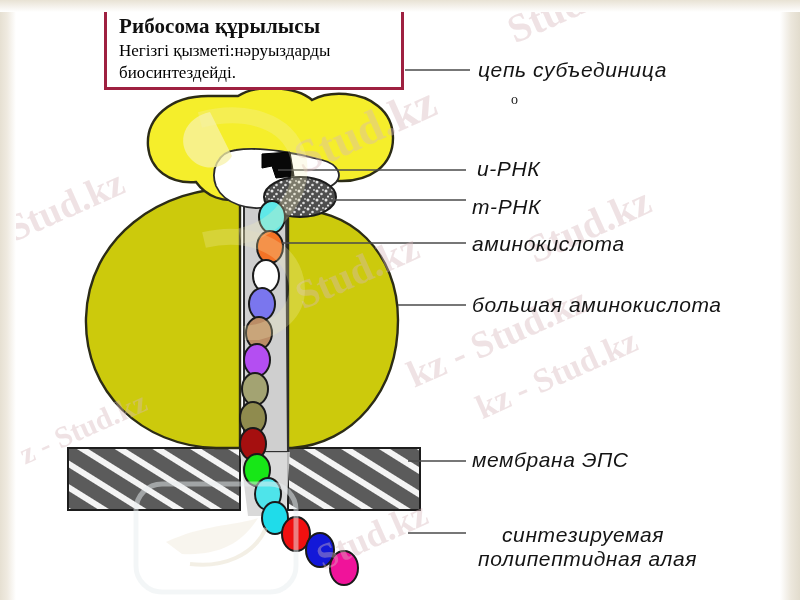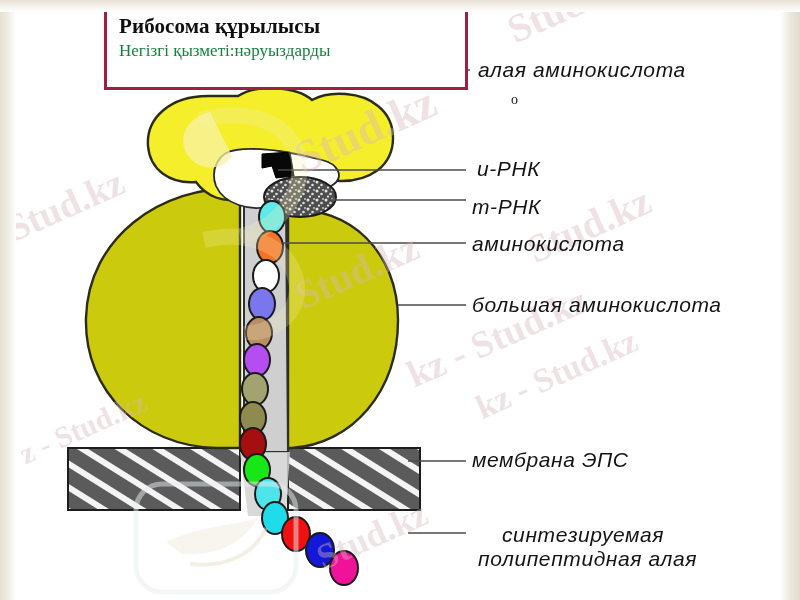--- a/index.html
+++ b/index.html
@@ -63,42 +63,42 @@
     position: absolute;
     left: 0;
     top: 0;
   }
 
   
   .title-box {
     position: absolute;
     left: 104px;
     top: 6px;
-    width: 364px;
+    width: 300px;
     height: 84px;
     background: #ffffff;
     border: 3px solid #9e2040;
     box-sizing: border-box;
     padding: 6px 10px 4px 12px;
   }
   .title-box h1 {
     margin: 0;
     font-family: "Liberation Serif", serif;
     font-size: 21px;
     font-weight: bold;
     color: #101010;
     line-height: 1.12;
     letter-spacing: 0.1px;
   }
   .title-box p {
     margin: 2px 0 0 0;
     font-family: "Liberation Serif", serif;
     font-size: 17px;
     font-weight: normal;
-    color: #15803d;
+    color: #000000;
     line-height: 1.18;
   }
 
   
   .lbl {
     position: absolute;
     font-family: "Liberation Sans", sans-serif;
     font-style: italic;
     font-weight: normal;
     font-size: 21px;
@@ -236,24 +236,25 @@
   </svg>
 
   <svg class="wm-logo" style="left:170px; top:80px;" width="200" height="260" viewBox="0 0 200 260">
     <path d="M 30 40 C 74 28, 118 40, 128 76 C 136 112, 110 148, 70 156" fill="none" stroke="#f4eeb8" stroke-width="16" opacity="0.55"></path>
     <path d="M 34 160 C 76 150, 118 164, 126 200 C 132 230, 108 252, 74 254" fill="none" stroke="#f4eeb8" stroke-width="16" opacity="0.5"></path>
   </svg>
 
   <div class="title-box">
     <h1>Рибосома құрылысы</h1>
     <p>Негізгі қызметі:нәруыздарды</p>
+    <p>биосинтездейді.</p>
   </div>
 
   <div id="label-layer">
-      <div class="lbl" style="left: 478px; top: 58px;">алая аминокислота</div>
+      <div class="lbl" style="left: 478px; top: 58px;">цепь субъединица</div>
       <div class="stray-o" style="left: 511px; top: 92px;">о</div>
       <div class="lbl" style="left: 477px; top: 157px;">и-РНК</div>
       <div class="lbl" style="left: 472px; top: 195px;">т-РНК</div>
       <div class="lbl" style="left: 472px; top: 232px;">аминокислота</div>
       <div class="lbl" style="left: 472px; top: 293px;">большая аминокислота</div>
       <div class="lbl" style="left: 472px; top: 448px;">мембрана ЭПС</div>
       <div class="lbl" style="left: 472px; top: 523px; margin-left: 30px;">синтезируемая</div>
       <div class="lbl" style="left: 478px; top: 547px;">полипептидная алая</div>
     </div>
 

